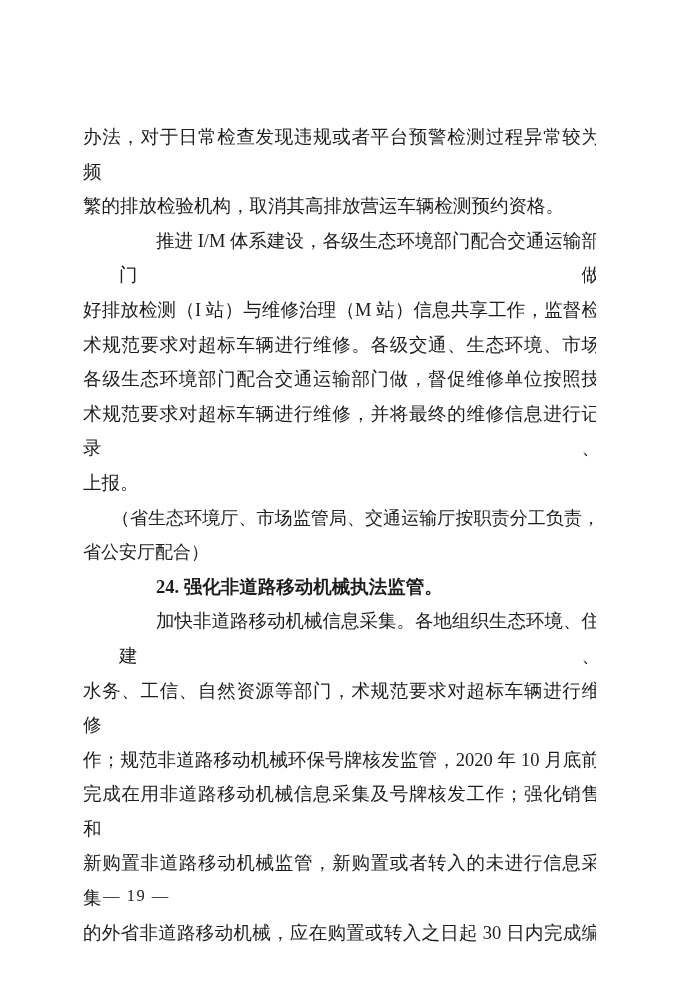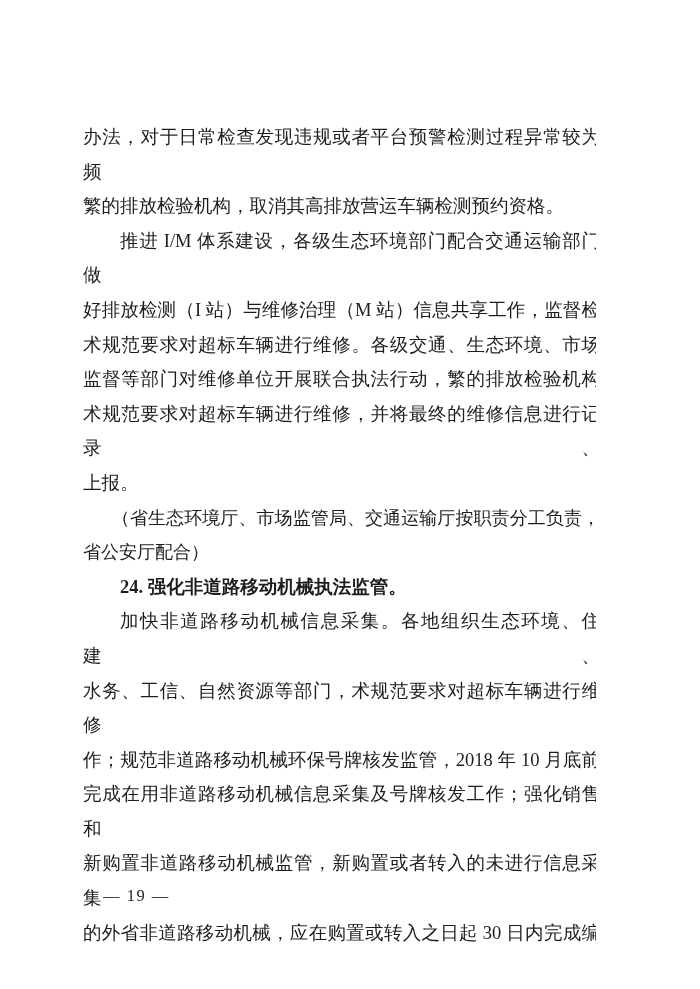--- a/index.html
+++ b/index.html
@@ -27,20 +27,21 @@
   .ln {
     text-align: justify;
     text-align-last: justify;
     white-space: normal;
   }
   .ln.end {
     text-align-last: left;
   }
   .ln.ind {
     text-indent: 2em;
+    margin-left: 36px;
   }
   .ln.ind-paren {
     text-indent: 1.6em;
   }
   .ln.bold {
     font-weight: 700;
   }
   .ln.note {
     
     font-size: 18px;
@@ -57,29 +58,29 @@
 </head>
 <body>
 
 <div class="page">
   <div class="text-block">
     <div class="ln">办法，对于日常检查发现违规或者平台预警检测过程异常较为频</div>
     <div class="ln end">繁的排放检验机构，取消其高排放营运车辆检测预约资格。</div>
     <div class="ln ind">推进 I/M 体系建设，各级生态环境部门配合交通运输部门做</div>
     <div class="ln">好排放检测（I 站）与维修治理（M 站）信息共享工作，监督检</div>
     <div class="ln">术规范要求对超标车辆进行维修。各级交通、生态环境、市场</div>
-    <div class="ln">监督等部门对维修单位开展联合执法行动，繁的排放检验机构</div>
+    <div class="ln">各级生态环境部门配合交通运输部门做，督促维修单位按照技</div>
     <div class="ln">术规范要求对超标车辆进行维修，并将最终的维修信息进行记录、</div>
     <div class="ln end">上报。</div>
     <div class="ln ind-paren note">（省生态环境厅、市场监管局、交通运输厅按职责分工负责，</div>
     <div class="ln end note">省公安厅配合）</div>
     <div class="ln ind end bold">24. 强化非道路移动机械执法监管。</div>
     <div class="ln ind">加快非道路移动机械信息采集。各地组织生态环境、住建、</div>
     <div class="ln">水务、工信、自然资源等部门，术规范要求对超标车辆进行维修</div>
-    <div class="ln">作；规范非道路移动机械环保号牌核发监管，2018 年 10 月底前</div>
+    <div class="ln">作；规范非道路移动机械环保号牌核发监管，2020 年 10 月底前</div>
     <div class="ln">完成在用非道路移动机械信息采集及号牌核发工作；强化销售和</div>
     <div class="ln">新购置非道路移动机械监管，新购置或者转入的未进行信息采集</div>
     <div class="ln">的外省非道路移动机械，应在购置或转入之日起 30 日内完成编</div>
 
   </div>
 
   <div class="page-number">— 19 —</div>
 </div>
 
 </body></html>

